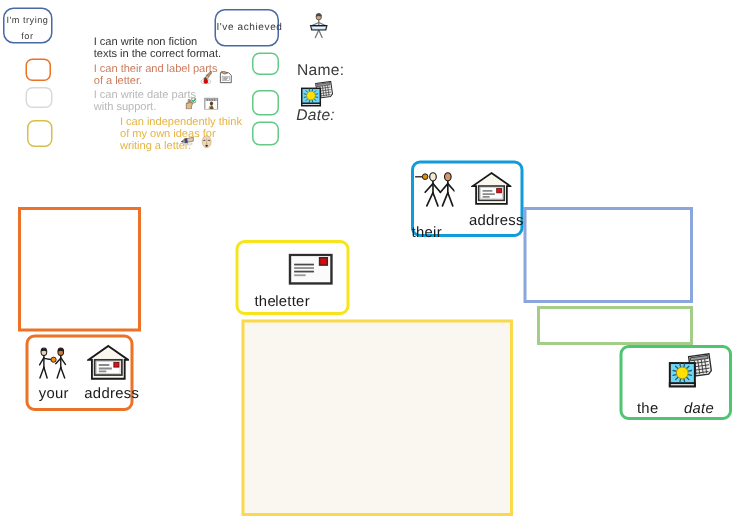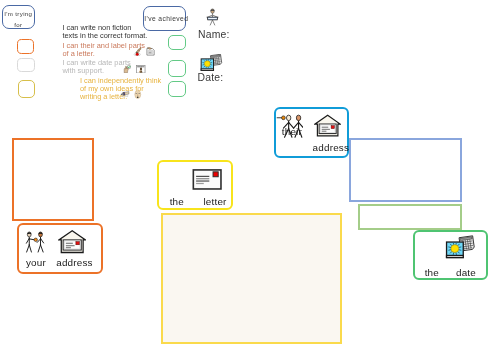--- a/index.html
+++ b/index.html
@@ -54,21 +54,21 @@
         <path d="M13 14 L3.2 18.5"></path>
           <path d="M13 14 L22.8 18.5"></path>
       </g>
       <ellipse cx="13" cy="6.2" rx="3.6" ry="4.4" fill="#c9a77f" stroke="#555" stroke-width="1.2"></ellipse>
       <path d="M9.4 4.0 q3.6 -3.4 7.2 0 q0.4 1.8 -0.5 2.3 q-3.1 -2.0 -6.2 0 q-0.9 -0.5 -0.5 -2.3 z" fill="#4a4a4a"></path>
       <path d="M1.2 17.4 L24.8 17.4 L23.0 24.6 L3.0 24.6 Z" fill="#1c1c1c"></path>
       <path d="M2.9 18.9 L23.1 18.9 L21.8 23.2 L4.2 23.2 Z" fill="#a8c0e0"></path>
       <path d="M4.2 19.9 L21.8 19.9 L21.0 22.2 L5.0 22.2 Z" fill="#eef5fd"></path>
     </svg>
   </div>
-  <div style="font-size:10.4px;color:#3a3a3a;margin-top:3px;letter-spacing:.2px;">Name:</div>
+  <div style="font-size:10.4px;color:#3a3a3a;margin-top:16px;letter-spacing:.2px;">Name:</div>
 </div>
 <div class="abs" style="left:197.5px;top:51.5px;">
   <div style="width:23px;height:19px;position:relative;margin-left:2.5px;margin-top:2.5px;">
       <svg viewBox="0 0 52 42" width="23" height="18.6">
   <g transform="rotate(-8 37 13)">
     <path d="M25 2.0 L48 2.0 L48 21 L44.5 24.5 L25 24.5 Z" fill="#eeeeee" stroke="#2a2a2a" stroke-width="1.5"></path>
     <rect x="26.6" y="3.6" width="19.8" height="3.4" fill="#9a9a9a" stroke="#2a2a2a" stroke-width="0.9"></rect>
     <g stroke="#3a3a3a" stroke-width="1.0" fill="none">
       <path d="M26.6 10.4 L46.4 10.4"></path>
             <path d="M26.6 14.2 L46.4 14.2"></path>
@@ -92,21 +92,21 @@
           <path d="M9.5 20.1 L6.3 19.3"></path>
           <path d="M11.4 16.9 L9.0 14.5"></path>
           <path d="M14.6 15.0 L13.8 11.8"></path>
           <path d="M18.4 15.0 L19.2 11.8"></path>
           <path d="M21.6 16.9 L24.0 14.5"></path>
           <path d="M23.5 20.1 L26.7 19.3"></path>
   </g>
   <circle cx="16.5" cy="22" r="6.6" fill="#ffe000" stroke="#a38600" stroke-width="1.0"></circle>
 </svg>
     </div>
-  <div style="font-size:10.4px;color:#3a3a3a;margin-top:-0.9px;letter-spacing:.2px;">Date:</div>
+  <div style="font-size:10.4px;color:#3a3a3a;margin-top:-0.9px;letter-spacing:.2px;font-style:italic;">Date:</div>
 </div>
 
 <div class="abs" style="left:133.2px;top:46.5px;width:9.1px;height:9.5px;">
   <svg viewBox="0 0 20 21" width="9.1" height="9.5">
     <ellipse cx="9.3" cy="16.4" rx="7.0" ry="3.3" fill="#fbfbfb" stroke="#9a9a9a" stroke-width="0.8"></ellipse>
     <path d="M16.8 1.0 q2.0 2.2 0.2 4.3 q-1.6 1.8 -5.0 4.7 l-2.5 -2.7 q3.6 -3.0 7.3 -6.3 z" fill="#b3916a" stroke="#60492f" stroke-width="0.7"></path>
     <path d="M11.9 7.0 l2.6 2.7 l-3.6 3.0 l-2.6 -2.8 z" fill="#cdb189" stroke="#60492f" stroke-width="0.7"></path>
     <path d="M8.2 10.1 l2.7 2.9 l-2.0 1.8 l-2.6 -2.8 z" fill="#6d5537" stroke="#3a2d1c" stroke-width="0.7"></path>
     <ellipse cx="9.3" cy="16.2" rx="3.1" ry="3.0" fill="#e20000" stroke="#7a0000" stroke-width="0.5"></ellipse>
   </svg>
@@ -168,21 +168,21 @@
 </div>
 
 <div class="abs bigbox" style="left:12.2px;top:137.7px;width:82px;height:83px;border:2.6px solid #ec7228;box-sizing:border-box;background:#fff;"></div>
 
 <div class="abs bigbox" style="left:160.9px;top:212.9px;width:181px;height:131.6px;border:2.9px solid #fada4c;box-sizing:border-box;background:#faf7f1;"></div>
 
 <div class="abs bigbox" style="left:348.6px;top:137.9px;width:113.3px;height:64.1px;border:2.5px solid #8aa6dd;box-sizing:border-box;background:#fff;"></div>
 
 <div class="abs bigbox" style="left:357.5px;top:204px;width:104.2px;height:26.4px;border:2.5px solid #a4cd89;box-sizing:border-box;background:#fff;"></div>
 
-<div class="abs pecs" style="left:16.6px;top:222.6px;width:86px;height:51px;border:2.6px solid #ec7228;box-sizing:border-box;border-radius:6px;">
+<div class="abs pecs" style="left:16.6px;top:222.6px;width:72px;height:51px;border:2.6px solid #ec7228;box-sizing:border-box;border-radius:6px;">
   <div class="abs" style="left:5.5px;top:5.5px;width:22px;height:24px;">
       <svg viewBox="0 0 46 48" width="22" height="24">
   <g stroke="#1a1a1a" fill="none" stroke-width="2.0" stroke-linecap="round">
     <path d="M11 13 L11 30"></path>
     <path d="M11 30 L5.5 45"></path>
           <path d="M11 30 L15.5 45"></path>
     <path d="M11 16.5 L5.0 26.5"></path>
     <path d="M11 17.5 L22.5 19.5"></path>
     <path d="M34.5 13 L34.5 30"></path>
     <path d="M34.5 30 L29.5 45"></path>
@@ -227,21 +227,21 @@
   <g stroke="#4a4a4a" stroke-width="1.9" stroke-linecap="butt">
     <path d="M6.0 19.6 L27.5 19.6"></path>
   </g>
   <g stroke="#9a9a9a" stroke-width="2.0" stroke-linecap="butt">
     <path d="M6.0 23.6 L18.5 23.6"></path>
   </g>
   <rect x="33.6" y="4.6" width="8.4" height="8.0" fill="#ec0000" stroke="#2e2e2e" stroke-width="1.6"></rect>
 </svg>
     </div>
   <div class="abs pecs-label" style="left:2.8px;top:34.7px;width:30px;text-align:center;">the</div>
-  <div class="abs pecs-label" style="left:37px;top:34.7px;width:38px;text-align:center;">letter</div>
+  <div class="abs pecs-label" style="left:17px;top:34.7px;width:38px;text-align:center;">letter</div>
 </div>
 
 <div class="abs pecs" style="left:273.5px;top:106.5px;width:75px;height:51px;border:2.6px solid #109cd8;box-sizing:border-box;border-radius:6px;">
   <div class="abs" style="left:0.2px;top:4.4px;width:27.5px;height:25.4px;">
       <svg viewBox="0 0 50 46" width="27.5" height="25.4">
   <g stroke="#1a1a1a" fill="none" stroke-width="2.0" stroke-linecap="round">
     <path d="M23 13.5 L23 28"></path>
     <path d="M23 28 L15.5 44"></path>
           <path d="M23 28 L29 44"></path>
     <path d="M23 17 L13.5 27.5"></path>
@@ -266,21 +266,21 @@
   <rect x="9.4" y="19.5" width="33.2" height="18.6" fill="#ffffff" stroke="#333333" stroke-width="2.1"></rect>
   <rect x="11.6" y="21.4" width="28.8" height="14.8" fill="#fdfdfd" stroke="#c9c9c9" stroke-width="1.0"></rect>
   <g stroke="#8a8a8a" stroke-width="2.4" stroke-linecap="butt">
     <path d="M14.4 25.8 L27.2 25.8"></path>
           <path d="M14.4 30.0 L30.4 30.0"></path>
           <path d="M14.4 33.6 L23.6 33.6"></path>
   </g>
   <rect x="32.8" y="22.8" width="6.2" height="5.6" fill="#e41010" stroke="#5a0a0a" stroke-width="1.0"></rect>
 </svg>
     </div>
-  <div class="abs pecs-label" style="left:-1.1px;top:17px;width:35px;text-align:center;">their</div>
+  <div class="abs pecs-label" style="left:-1.1px;top:41px;width:35px;">their</div>
   <div class="abs pecs-label" style="left:35.4px;top:33.1px;width:40px;text-align:center;">address</div>
 </div>
 
 <div class="abs pecs" style="left:412.5px;top:230px;width:75px;height:50px;border:2.2px solid #4fc472;box-sizing:border-box;border-radius:6px;">
   <div class="abs" style="left:30px;top:3px;width:31px;height:26px;">
       <svg viewBox="0 0 52 42" width="31" height="26">
   <g transform="rotate(-8 37 13)">
     <path d="M25 2.0 L48 2.0 L48 21 L44.5 24.5 L25 24.5 Z" fill="#eeeeee" stroke="#2a2a2a" stroke-width="1.5"></path>
     <rect x="26.6" y="3.6" width="19.8" height="3.4" fill="#9a9a9a" stroke="#2a2a2a" stroke-width="0.9"></rect>
     <g stroke="#3a3a3a" stroke-width="1.0" fill="none">
@@ -307,14 +307,14 @@
           <path d="M11.4 16.9 L9.0 14.5"></path>
           <path d="M14.6 15.0 L13.8 11.8"></path>
           <path d="M18.4 15.0 L19.2 11.8"></path>
           <path d="M21.6 16.9 L24.0 14.5"></path>
           <path d="M23.5 20.1 L26.7 19.3"></path>
   </g>
   <circle cx="16.5" cy="22" r="6.6" fill="#ffe000" stroke="#a38600" stroke-width="1.0"></circle>
 </svg>
     </div>
   <div class="abs pecs-label" style="left:2.3px;top:34.6px;width:30px;text-align:center;">the</div>
-  <div class="abs pecs-label" style="left:33.5px;top:34.6px;width:36px;text-align:center;">date</div>
+  <div class="abs pecs-label" style="left:33.5px;top:34.6px;width:36px;text-align:center;font-style:italic;">date</div>
 </div>
 
 </body></html>

